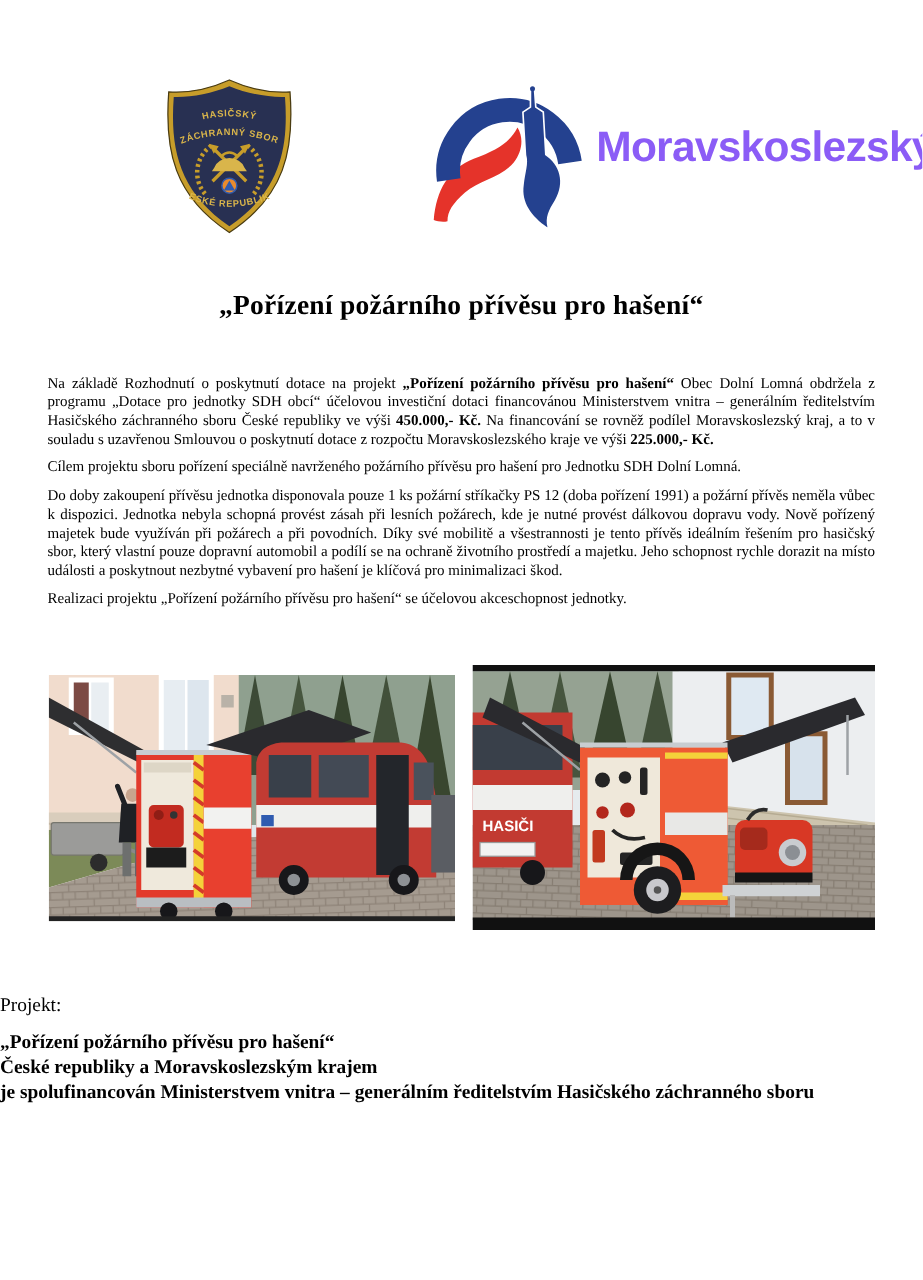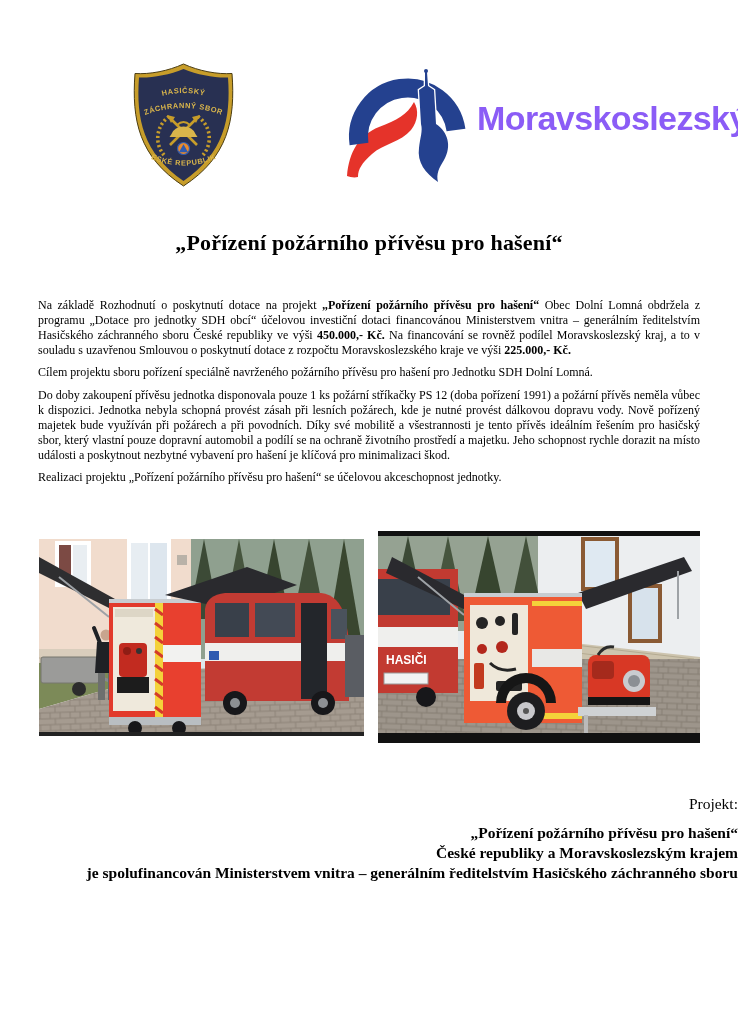--- a/index.html
+++ b/index.html
@@ -22,21 +22,21 @@
     text-align:center;font-size:22px;font-weight:bold;margin:38px 0 0 0;letter-spacing:0.2px;
   }
   
   .content{margin:42px 38px 0 38px;font-size:12px;line-height:1.26;text-align:justify;}
   .content p{margin:0;}
   .content p + p{margin-top:7px;}
   
   .photos{display:flex;gap:14px;margin:46px 38px 0 39px;align-items:center;}
   .photo svg{display:block;}
   
-  .footer{text-align:right;font-size:15.5px;margin-top:52px;}
+  .footer{text-align:left;font-size:15.5px;margin-top:52px;}
   .footer-bold{font-weight:bold;margin-top:10px;line-height:1.3;}
   .footer-bold div{margin:0;}
 </style>
 </head>
 <body>
 
 <div class="page">
 
   <div class="logos">
 

